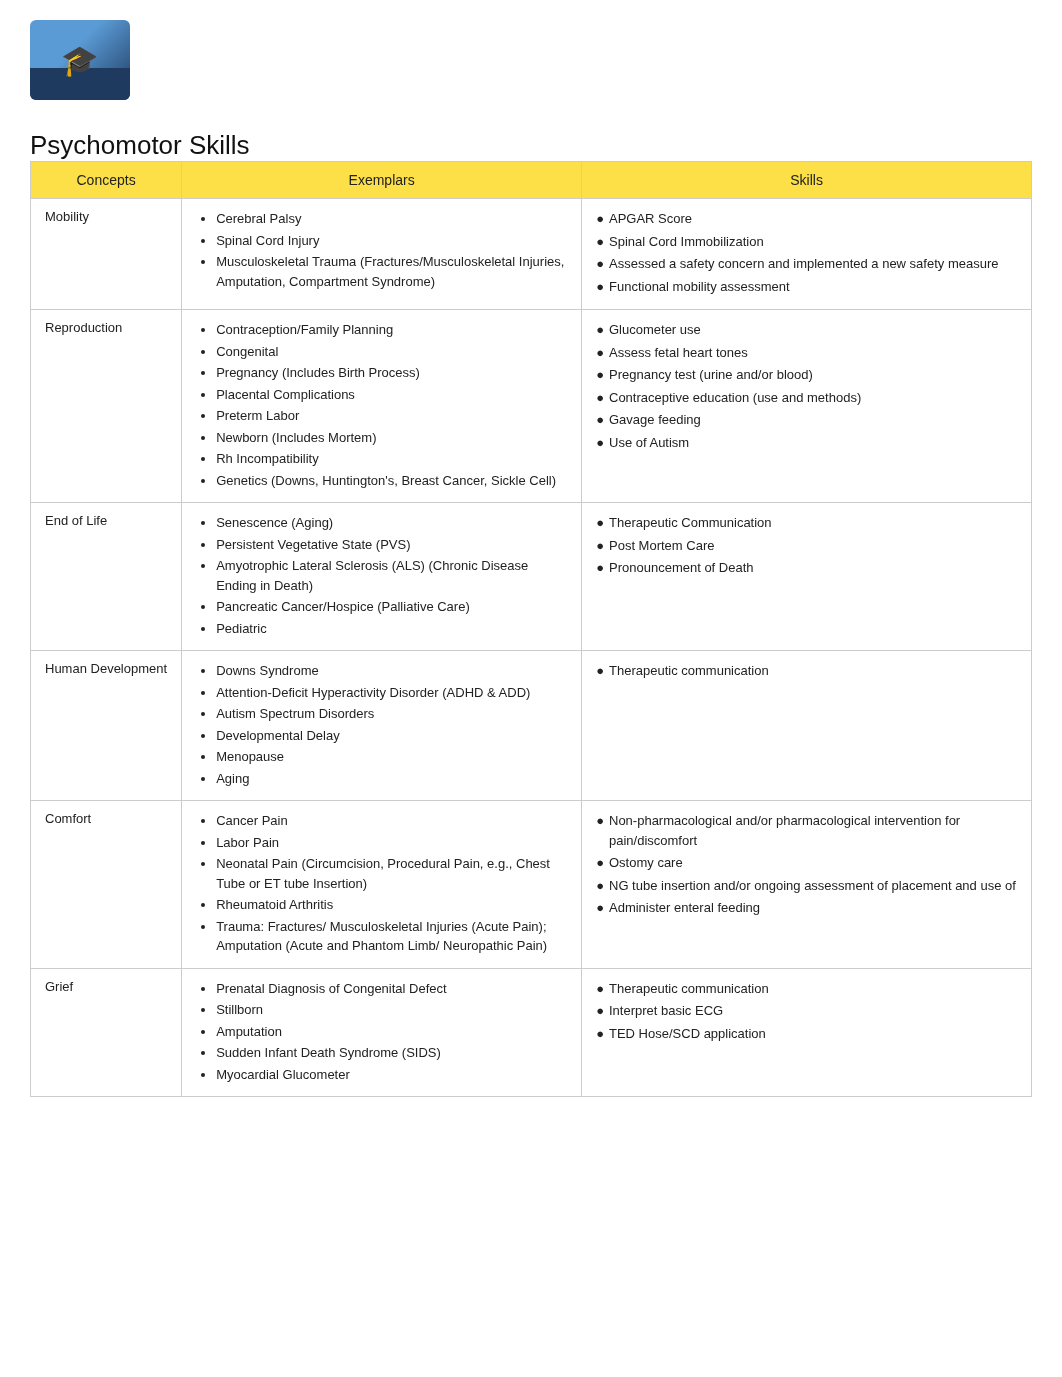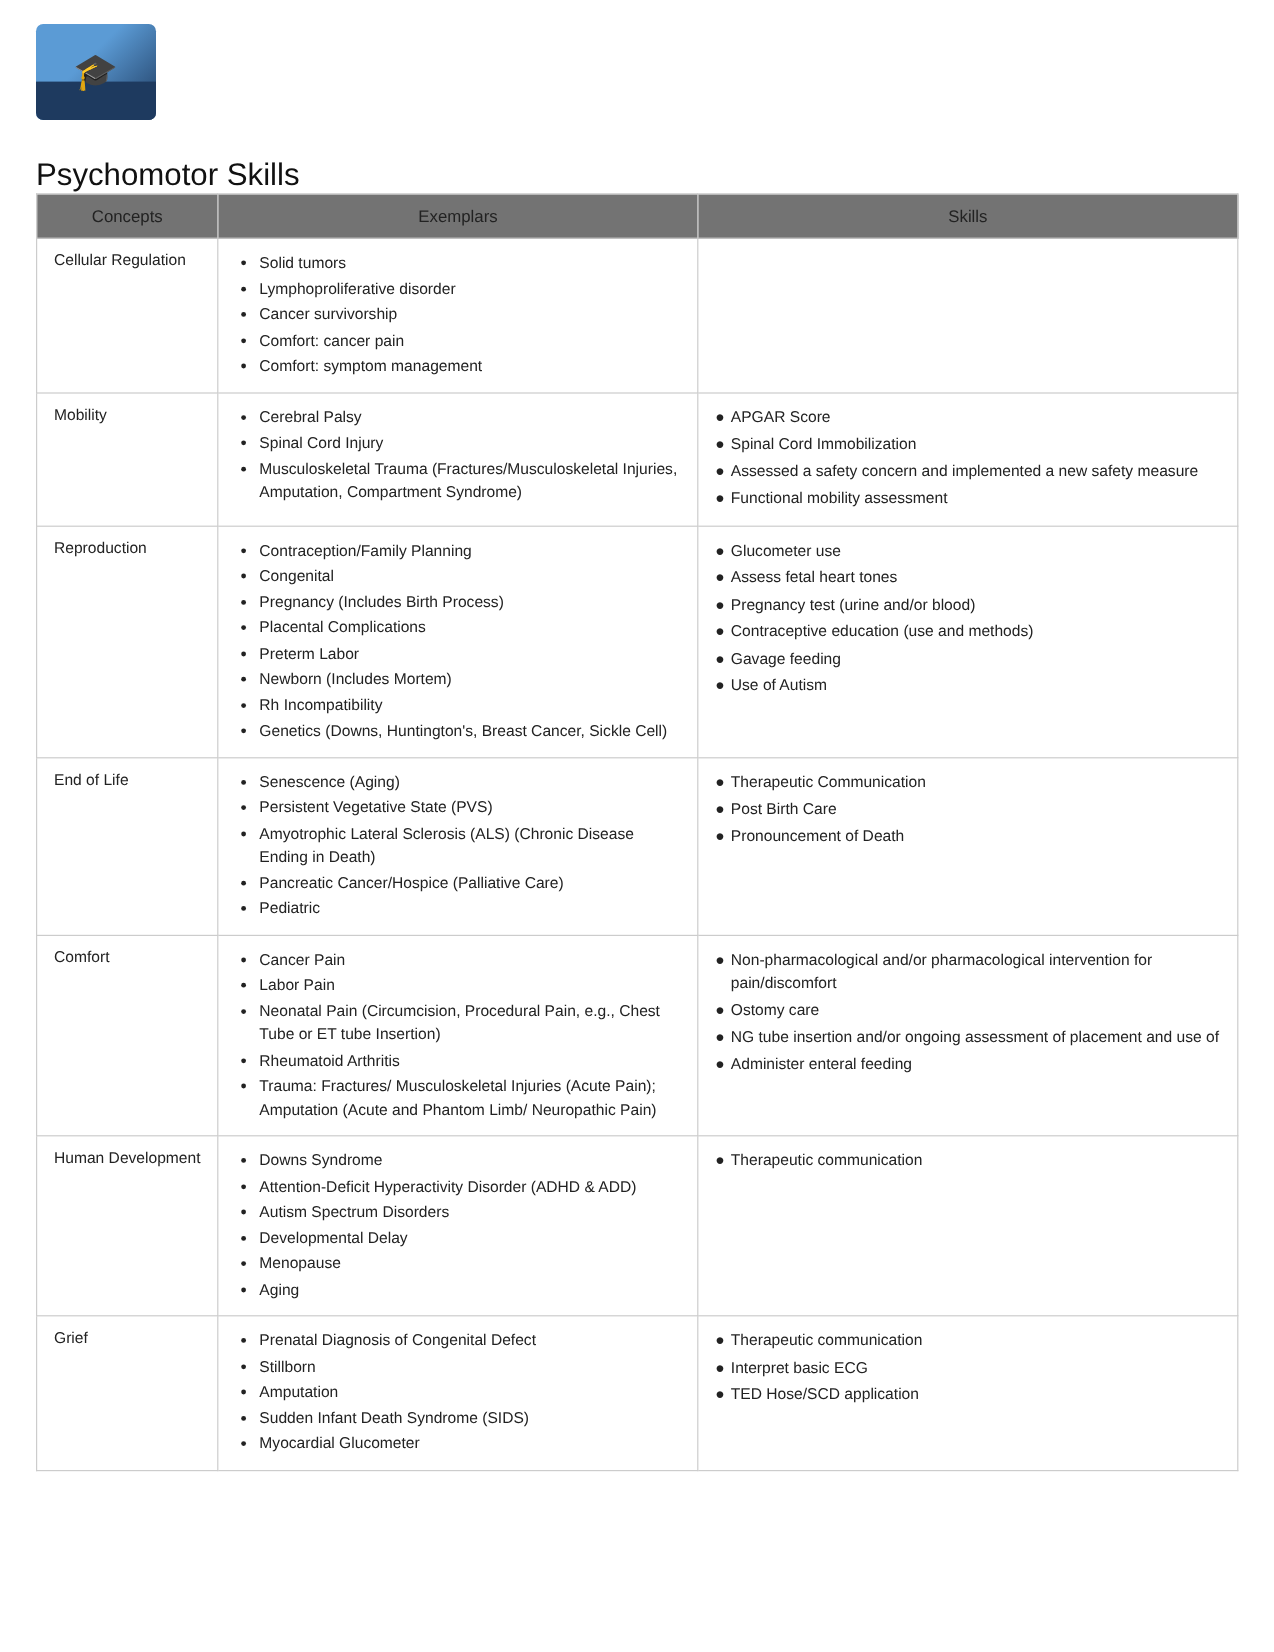--- a/index.html
+++ b/index.html
@@ -66,21 +66,21 @@
       color: #111;
     }
 
     table {
       width: 100%;
       border-collapse: collapse;
       border: 1px solid #ccc;
     }
 
     thead tr th {
-      background: #737373;
+      background: #fde047;
       border: 1px solid #ccc;
       padding: 10px 14px;
       font-weight: normal;
       font-size: 14px;
       text-align: center;
     }
 
     tbody tr td {
       border: 1px solid #ccc;
       padding: 10px 14px;
@@ -138,33 +138,20 @@
 
 <table>
   <thead>
     <tr>
       <th>Concepts</th>
       <th>Exemplars</th>
       <th>Skills</th>
     </tr>
   </thead>
   <tbody id="table-body">
-  <tr>
-        <td class="concept-cell">Cellular Regulation</td>
-        <td class="exemplar-cell">
-          <ul class="exemplar-list">
-            <li>Solid tumors</li>
-            <li>Lymphoproliferative disorder</li>
-            <li>Cancer survivorship</li>
-            <li>Comfort: cancer pain</li>
-            <li>Comfort: symptom management</li>
-          </ul>
-        </td>
-        <td class="skills-cell"></td>
-      </tr>
       <tr>
         <td class="concept-cell">Mobility</td>
         <td class="exemplar-cell">
           <ul class="exemplar-list">
             <li>Cerebral Palsy</li>
             <li>Spinal Cord Injury</li>
             <li>Musculoskeletal Trauma (Fractures/Musculoskeletal Injuries, Amputation, Compartment Syndrome)</li>
           </ul>
         </td>
         <td class="skills-cell">
@@ -238,55 +225,25 @@
             <li>Pediatric</li>
           </ul>
         </td>
         <td class="skills-cell">
           <div class="skill-item">
             <span class="skill-bullet">●</span>
             <span>Therapeutic Communication</span>
           </div>
           <div class="skill-item">
             <span class="skill-bullet">●</span>
-            <span>Post Birth Care</span>
+            <span>Post Mortem Care</span>
           </div>
           <div class="skill-item">
             <span class="skill-bullet">●</span>
             <span>Pronouncement of Death</span>
-          </div>
-        </td>
-      </tr>
-      <tr>
-        <td class="concept-cell">Comfort</td>
-        <td class="exemplar-cell">
-          <ul class="exemplar-list">
-            <li>Cancer Pain</li>
-            <li>Labor Pain</li>
-            <li>Neonatal Pain (Circumcision, Procedural Pain, e.g., Chest Tube or ET tube Insertion)</li>
-            <li>Rheumatoid Arthritis</li>
-            <li>Trauma:  Fractures/ Musculoskeletal Injuries (Acute Pain); Amputation (Acute and Phantom Limb/ Neuropathic Pain)</li>
-          </ul>
-        </td>
-        <td class="skills-cell">
-          <div class="skill-item">
-            <span class="skill-bullet">●</span>
-            <span>Non-pharmacological and/or pharmacological intervention for pain/discomfort</span>
-          </div>
-          <div class="skill-item">
-            <span class="skill-bullet">●</span>
-            <span>Ostomy care</span>
-          </div>
-          <div class="skill-item">
-            <span class="skill-bullet">●</span>
-            <span>NG tube insertion and/or ongoing assessment of placement and use of</span>
-          </div>
-          <div class="skill-item">
-            <span class="skill-bullet">●</span>
-            <span>Administer enteral feeding</span>
           </div>
         </td>
       </tr>
       <tr>
         <td class="concept-cell">Human Development</td>
         <td class="exemplar-cell">
           <ul class="exemplar-list">
             <li>Downs Syndrome</li>
             <li>Attention-Deficit Hyperactivity Disorder (ADHD &amp; ADD)</li>
             <li>Autism Spectrum Disorders</li>
@@ -296,20 +253,50 @@
           </ul>
         </td>
         <td class="skills-cell">
           <div class="skill-item">
             <span class="skill-bullet">●</span>
             <span>Therapeutic communication</span>
           </div>
         </td>
       </tr>
       <tr>
+        <td class="concept-cell">Comfort</td>
+        <td class="exemplar-cell">
+          <ul class="exemplar-list">
+            <li>Cancer Pain</li>
+            <li>Labor Pain</li>
+            <li>Neonatal Pain (Circumcision, Procedural Pain, e.g., Chest Tube or ET tube Insertion)</li>
+            <li>Rheumatoid Arthritis</li>
+            <li>Trauma:  Fractures/ Musculoskeletal Injuries (Acute Pain); Amputation (Acute and Phantom Limb/ Neuropathic Pain)</li>
+          </ul>
+        </td>
+        <td class="skills-cell">
+          <div class="skill-item">
+            <span class="skill-bullet">●</span>
+            <span>Non-pharmacological and/or pharmacological intervention for pain/discomfort</span>
+          </div>
+          <div class="skill-item">
+            <span class="skill-bullet">●</span>
+            <span>Ostomy care</span>
+          </div>
+          <div class="skill-item">
+            <span class="skill-bullet">●</span>
+            <span>NG tube insertion and/or ongoing assessment of placement and use of</span>
+          </div>
+          <div class="skill-item">
+            <span class="skill-bullet">●</span>
+            <span>Administer enteral feeding</span>
+          </div>
+        </td>
+      </tr>
+      <tr>
         <td class="concept-cell">Grief</td>
         <td class="exemplar-cell">
           <ul class="exemplar-list">
             <li>Prenatal Diagnosis of Congenital Defect</li>
             <li>Stillborn</li>
             <li>Amputation</li>
             <li>Sudden Infant Death Syndrome (SIDS)</li>
             <li>Myocardial Glucometer</li>
           </ul>
         </td>

